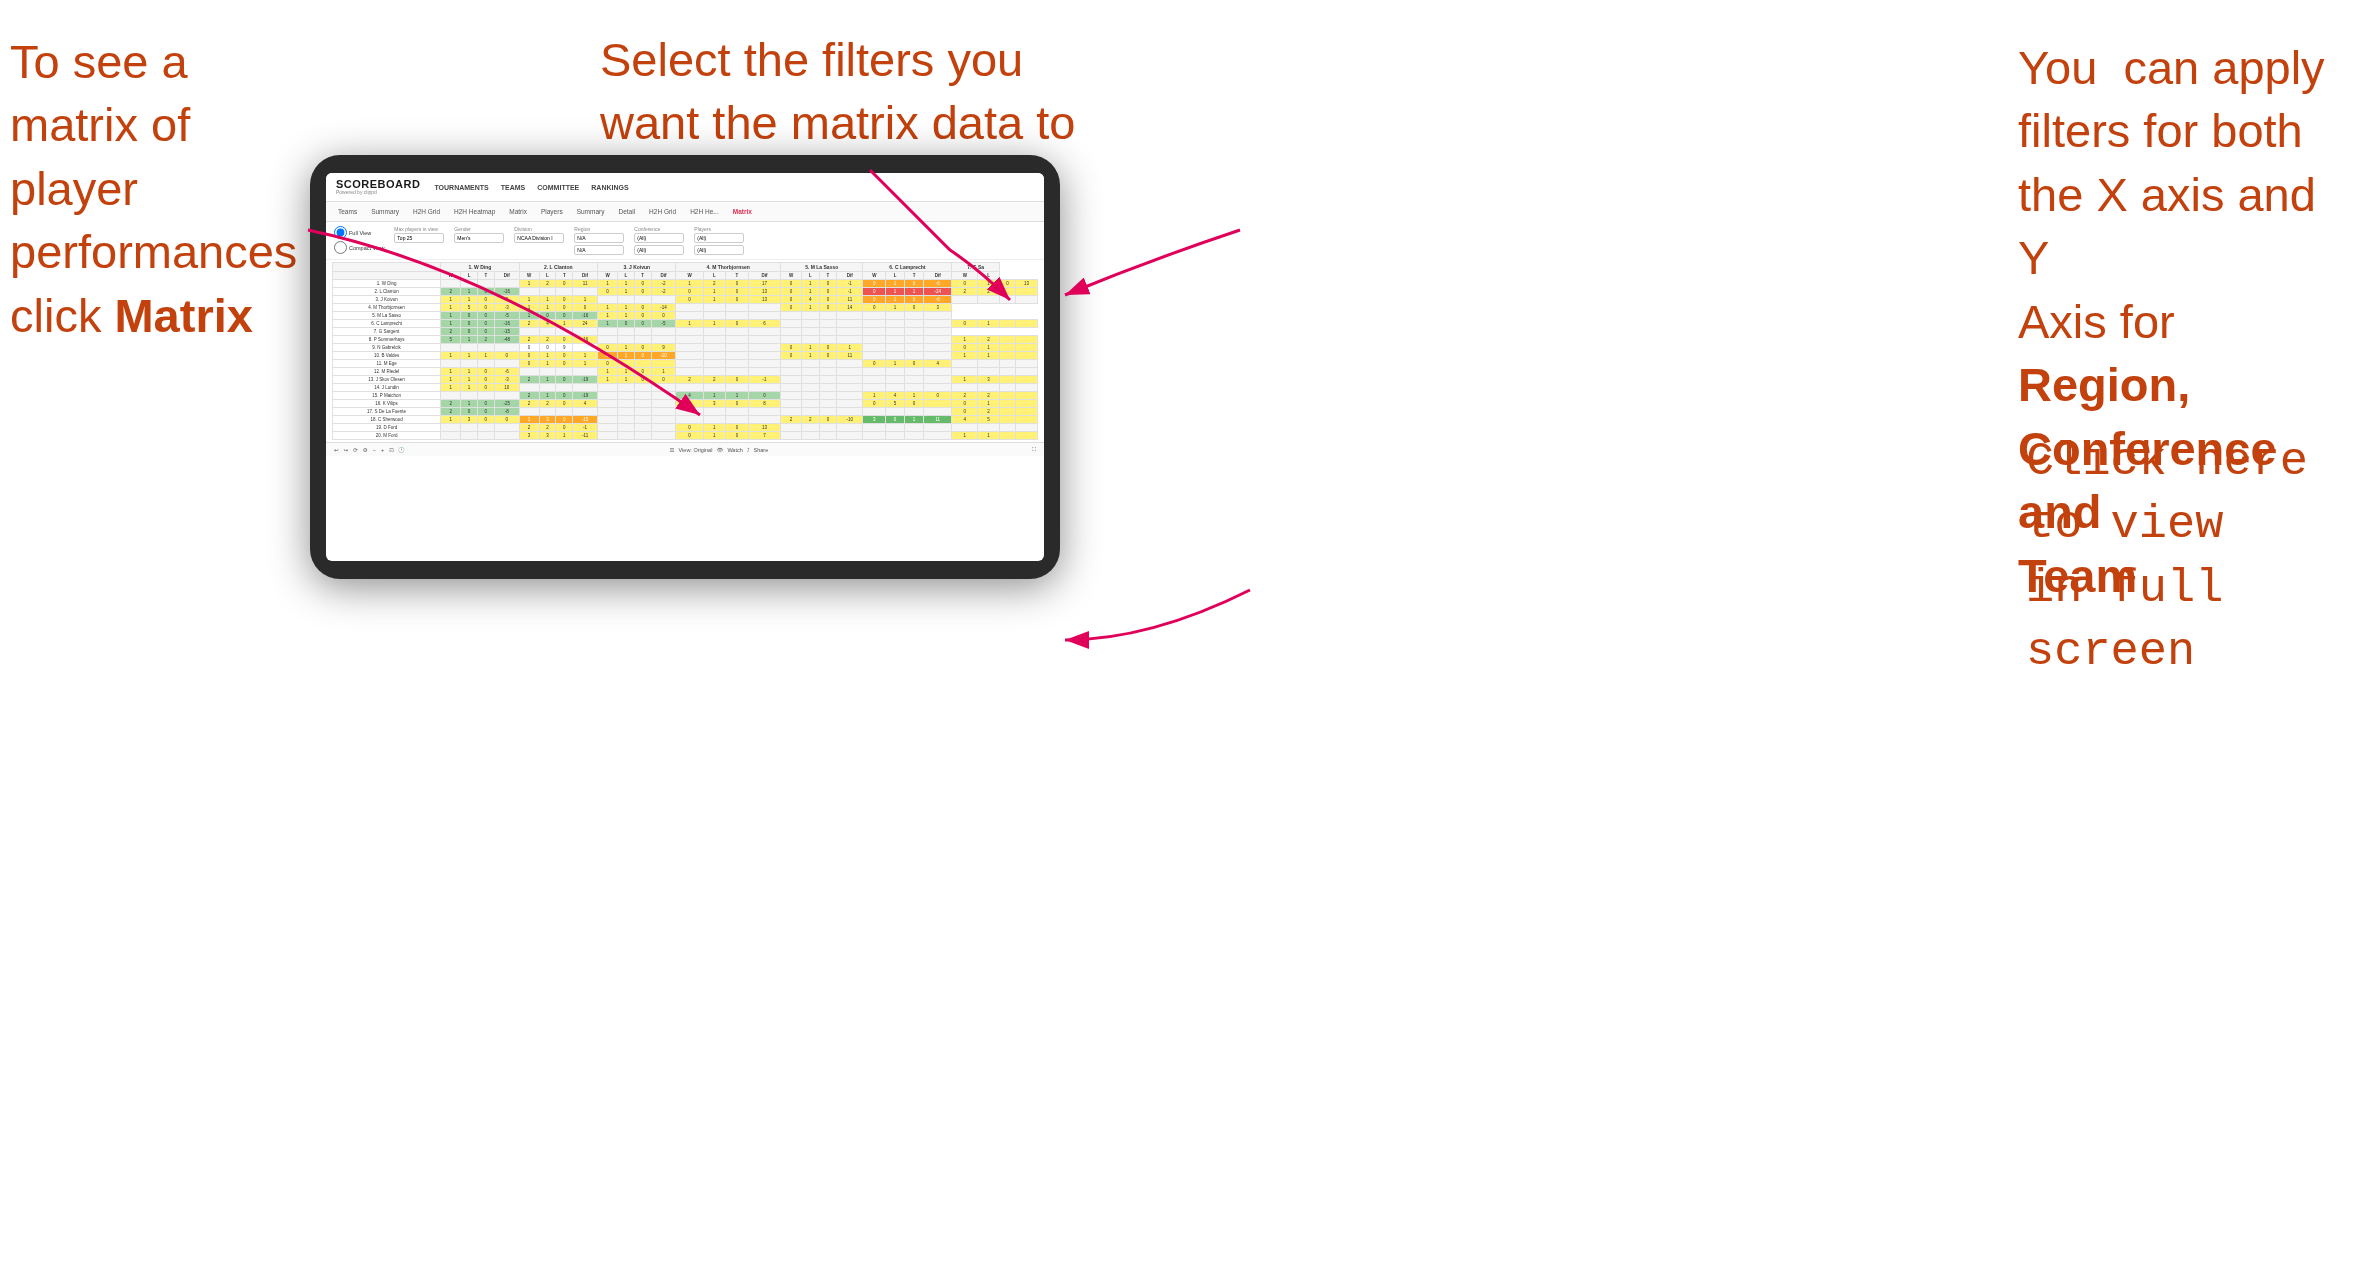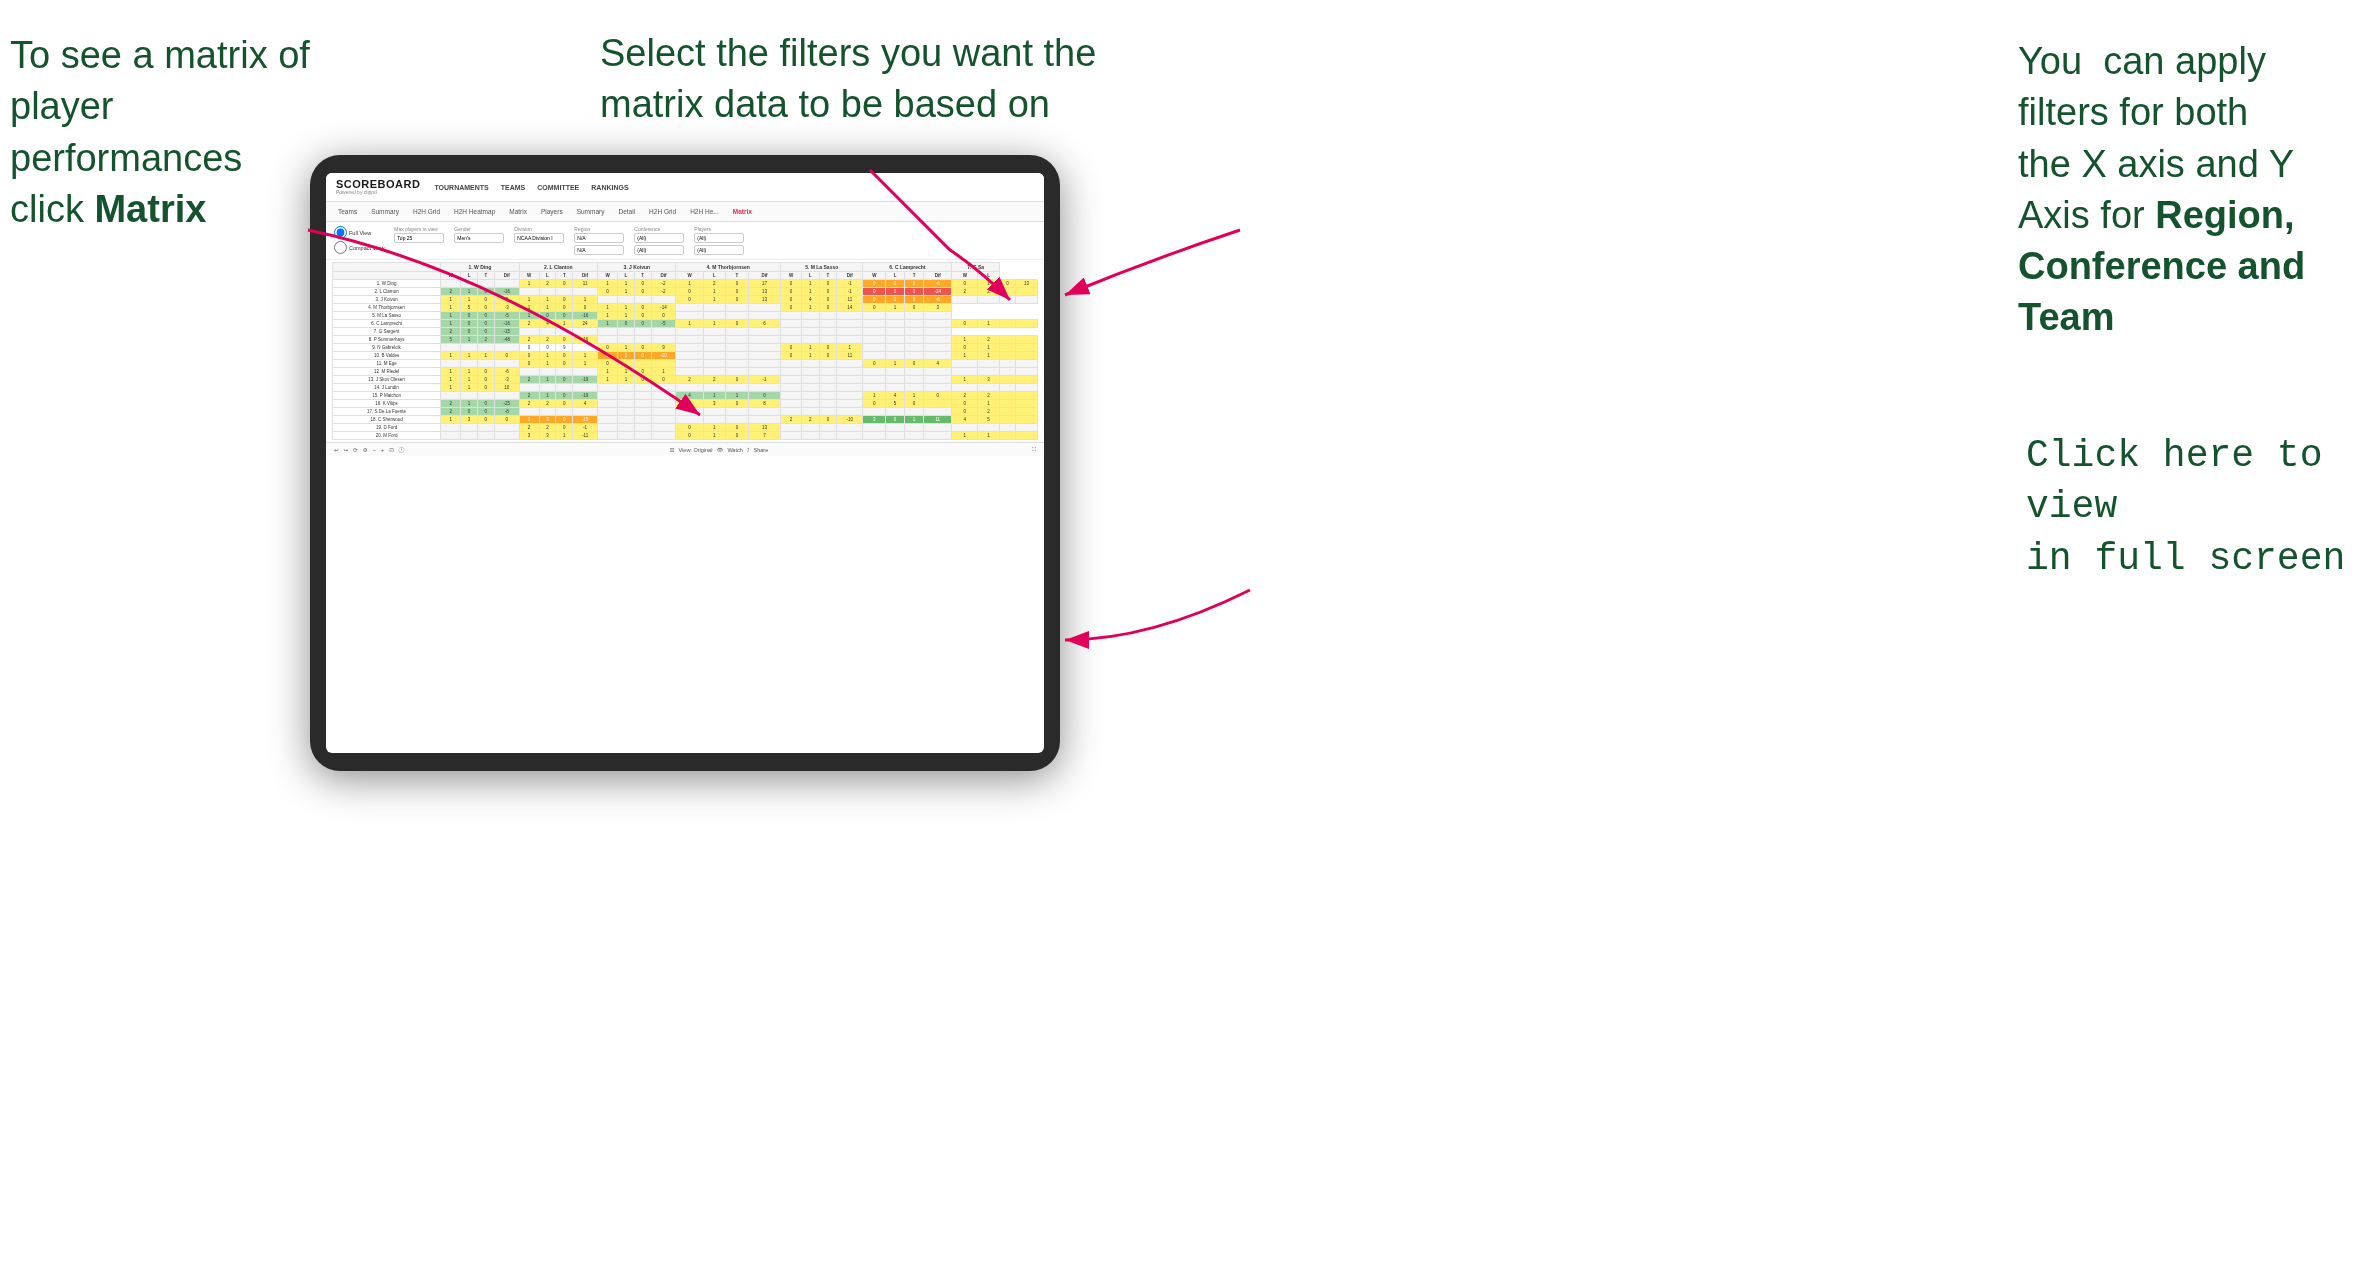--- a/index.html
+++ b/index.html
@@ -8,23 +8,23 @@
       height: 1280px;
       background: #ffffff;
       font-family: Arial, sans-serif;
       overflow: hidden;
       position: relative;
     }
 
     
     .annotation {
       position: absolute;
-      font-size: 38px;
+      font-size: 47px;
       line-height: 1.35;
-      color: #14532d;
+      color: #c2410c;
     }
 
     .annotation strong {
       font-weight: 900;
     }
 
     #ann-left {
       top: 30px;
       left: 10px;
       width: 310px;
@@ -48,21 +48,21 @@
       width: 340px;
       font-family: Liberation Mono, monospace;
     }
 
     
     .tablet-container {
       position: absolute;
       left: 310px;
       top: 155px;
       width: 750px;
-      height: 616px;
+      height: 424px;
       background: #2a2a2a;
       border-radius: 30px;
       box-shadow: 0 8px 40px rgba(0,0,0,0.45);
       padding: 18px 16px;
     }
 
     .tablet-screen {
       width: 100%;
       height: 100%;
       background: #ffffff;

